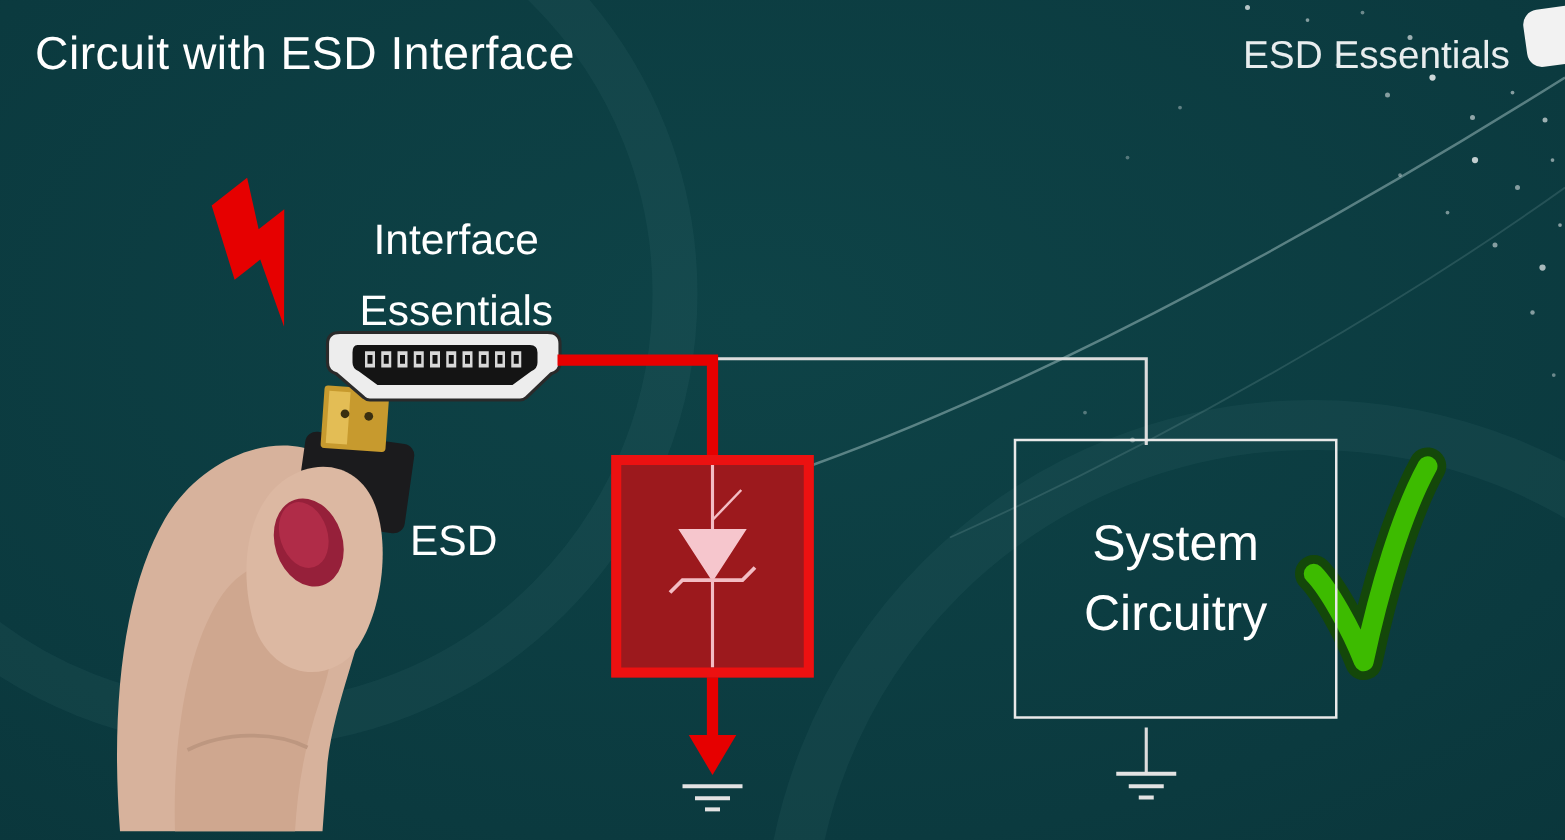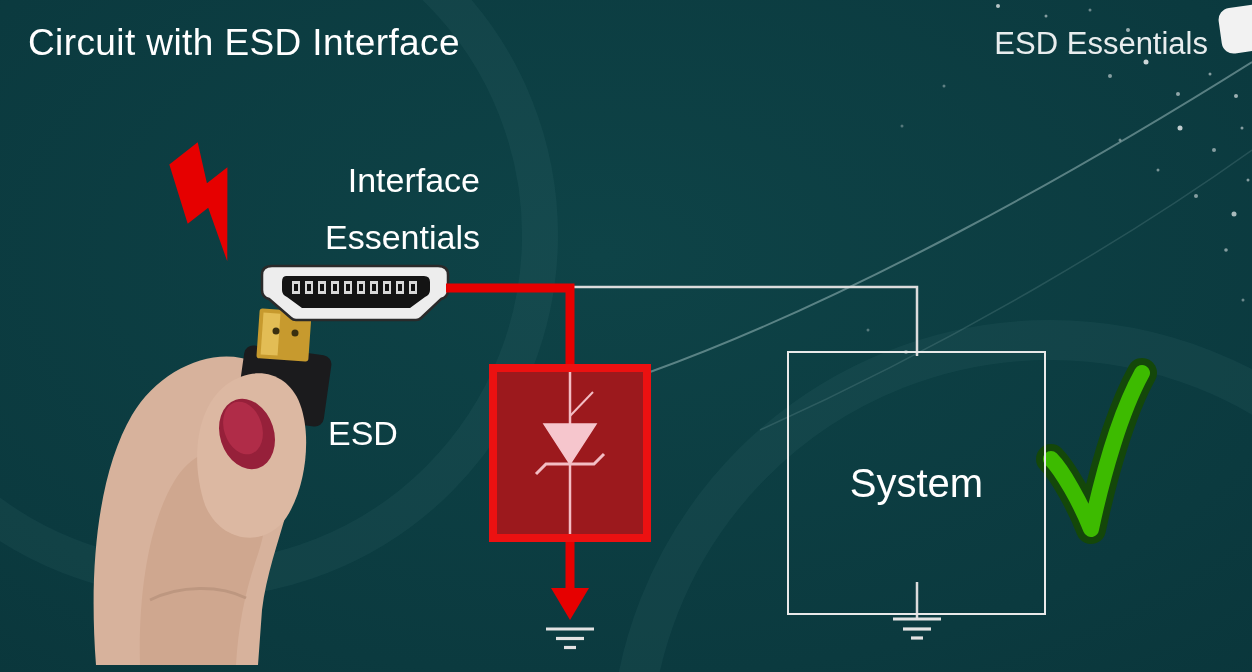--- a/index.html
+++ b/index.html
@@ -33,39 +33,39 @@
     position: absolute; top: 6px; right: -16px;
     width: 48px; height: 46px;
     background: #f2f2f2; border-radius: 12px;
     transform: rotate(-8deg);
   }
 
   .label { position: absolute; color: #ffffff; }
   .label span { display: block; }
 
   .connector-label {
-    left: 250px; top: 152px; width: 230px;
-    text-align: right; font-size: 34px; line-height: 57px;
+    left: 250px; top: 164px; width: 230px;
+    text-align: center; font-size: 34px; line-height: 57px;
   }
   .diode-label {
     left: 328px; top: 404px; width: 154px;
     text-align: left; font-size: 34px; line-height: 59px;
   }
 
   .diode-box {
     position: absolute; left: 489px; top: 364px;
     width: 162px; height: 178px;
     background: #9c191d;
     border: 8px solid #ec1111;
   }
   .diode-box svg { display: block; width: 100%; height: 100%; }
 
   .system-box {
-    position: absolute; left: 787px; top: 351px;
-    width: 259px; height: 264px;
+    position: absolute; left: 811px; top: 351px;
+    width: 259px; height: 224px;
     border: 2px solid #e9e9e9;
     display: flex; flex-direction: column;
     align-items: center; justify-content: center;
     font-size: 40px; line-height: 56px; color: #ffffff;
     text-align: center;
   }
 </style>
 </head>
 <body>
 
@@ -197,20 +197,21 @@
       <line x1="73" y1="0" x2="73" y2="52" stroke="#f3bdc4" stroke-width="2.5"></line>
       <line x1="73" y1="44" x2="96" y2="20" stroke="#f3bdc4" stroke-width="2"></line>
       <polygon points="47,52 99,52 73,92" fill="#f6c6cd" stroke="#f6c6cd" stroke-width="1.5"></polygon>
       <path d="M39,102 L49,92 H97 L107,82" fill="none" stroke="#f3bdc4" stroke-width="3"></path>
       <line x1="73" y1="92" x2="73" y2="162" stroke="#f3bdc4" stroke-width="2.5"></line>
     </svg>
   </div>
 
   <div class="system-box z2">
     <span>System</span>
+    <span>Circuitry</span>
   </div>
 
   <div class="title z3">Circuit with ESD Interface</div>
   <div class="brand z3">ESD Essentials</div>
   <div class="brand-logo z3"></div>
 
   <div class="label connector-label z3">
     <span>Interface</span>
     <span>Essentials</span>
   </div>

